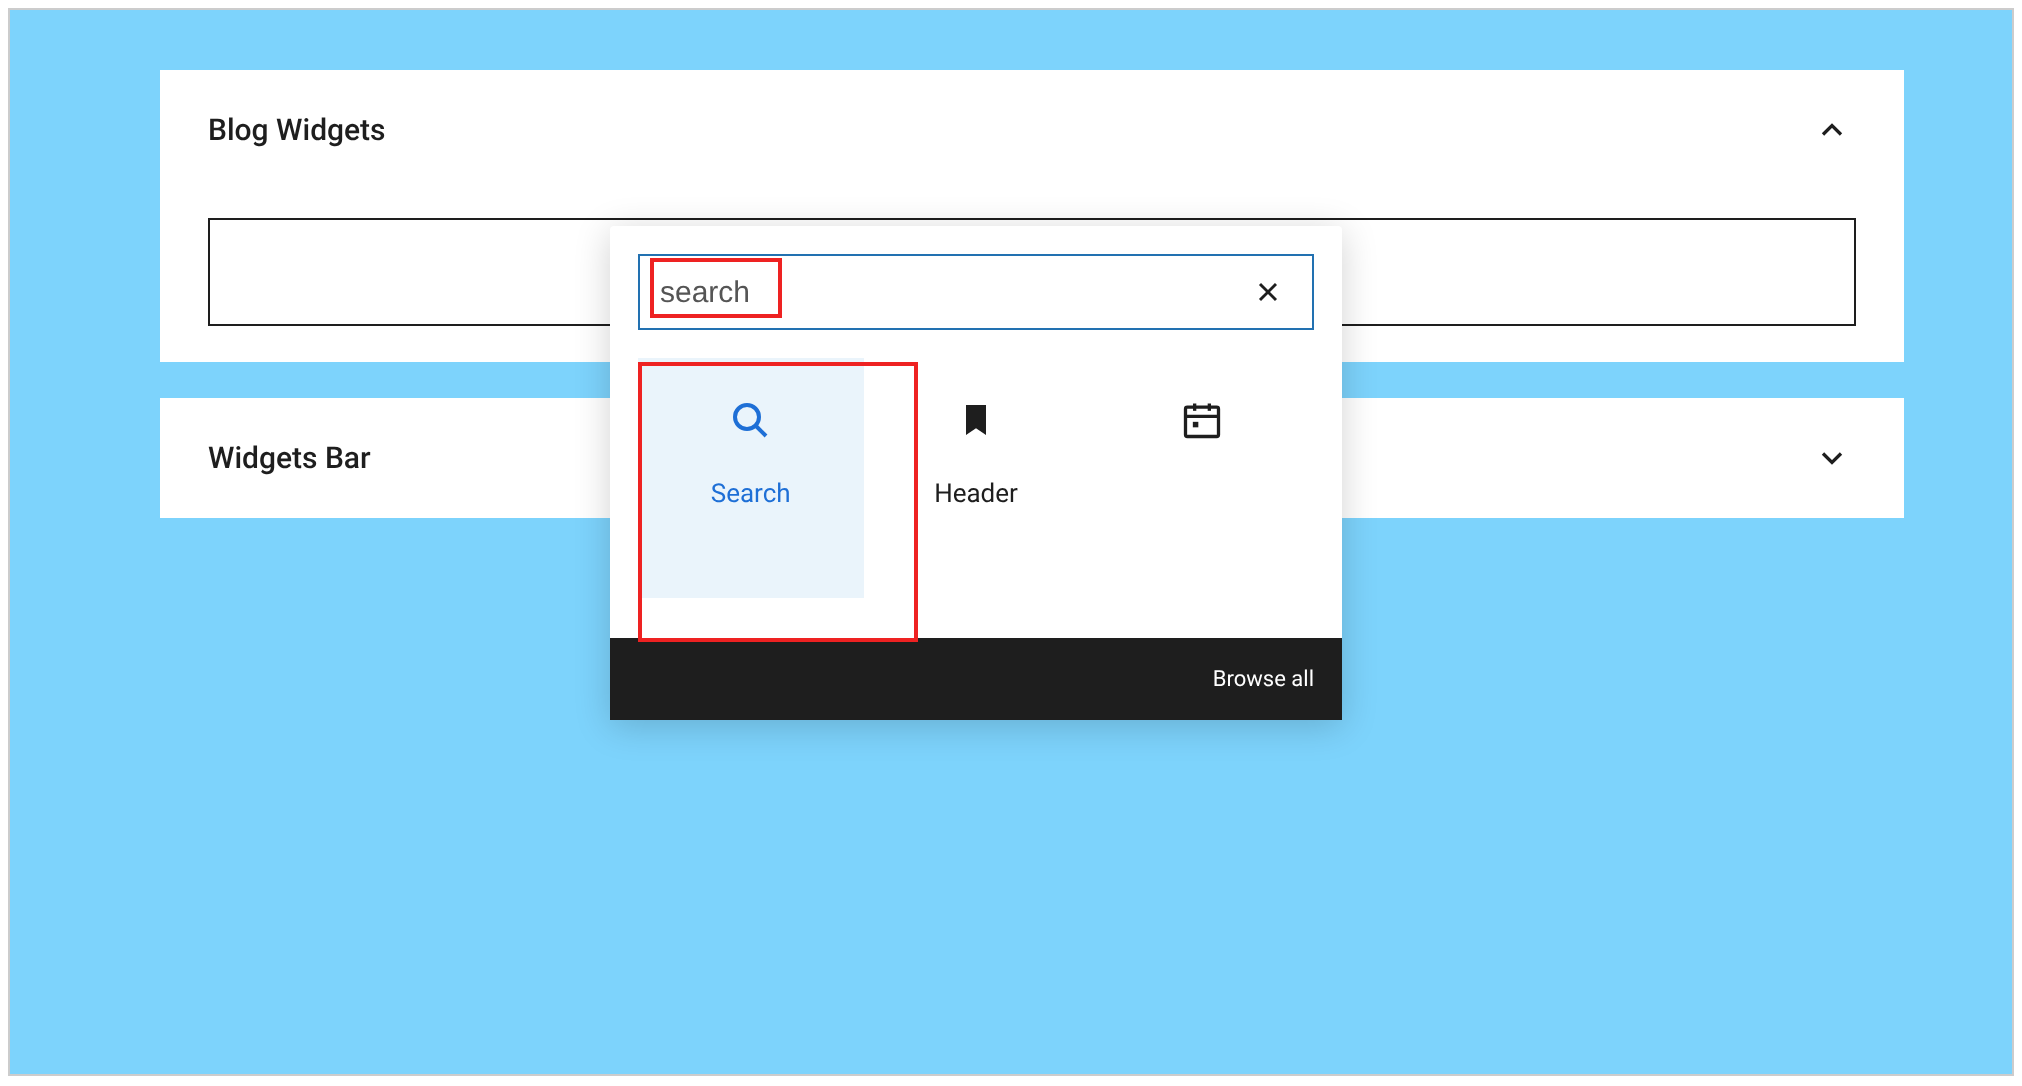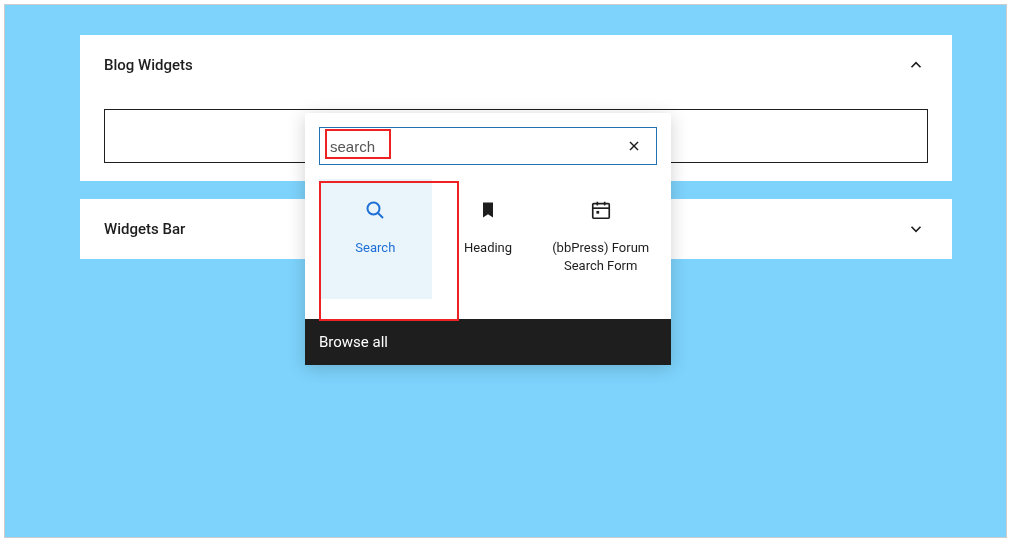--- a/index.html
+++ b/index.html
@@ -120,23 +120,23 @@
       font-size: 13px;
       color: #1e1e1e;
       line-height: 1.4;
     }
     .block-item.selected .block-label {
       color: #1e6fd6;
     }
     .browse-all {
       background: #1e1e1e;
       color: #fff;
-      text-align: left;
+      text-align: right;
       padding: 14px;
-      font-size: 15px;
+      font-size: 11px;
       cursor: pointer;
     }
     
     .annot {
       position: absolute;
       border: 2.5px solid #e22;
       pointer-events: none;
       z-index: 20;
     }
     .annot-search-text { top: 16px; left: 20px; width: 66px; height: 30px; }
@@ -199,33 +199,32 @@
             </svg>
         </span>
         <span class="block-label">Search</span>
       </div>
       <div class="block-item">
         <span class="block-icon">
           <svg viewBox="0 0 24 24" width="20" height="20" fill="#1e1e1e">
               <path d="M6 3h12v18l-6-4-6 4z"></path>
             </svg>
         </span>
-        <span class="block-label">Heading</span>
+        <span class="block-label">Header</span>
       </div>
       <div class="block-item">
         <span class="block-icon">
           <svg viewBox="0 0 24 24" width="22" height="22" fill="none" stroke="#1e1e1e" stroke-width="1.8">
               <rect x="3" y="5" width="18" height="16" rx="1"></rect>
               <line x1="3" y1="10" x2="21" y2="10"></line>
               <line x1="8" y1="3" x2="8" y2="7"></line>
               <line x1="16" y1="3" x2="16" y2="7"></line>
               <rect x="7" y="13" width="3" height="3" fill="#1e1e1e" stroke="none"></rect>
             </svg>
         </span>
-        <span class="block-label">(bbPress) Forum Search Form</span>
       </div>
     </div>
 
     <div class="browse-all">Browse all</div>
 
     <div class="annot annot-search-text"></div>
     <div class="annot annot-search-block"></div>
   </div>
 
 </div>

